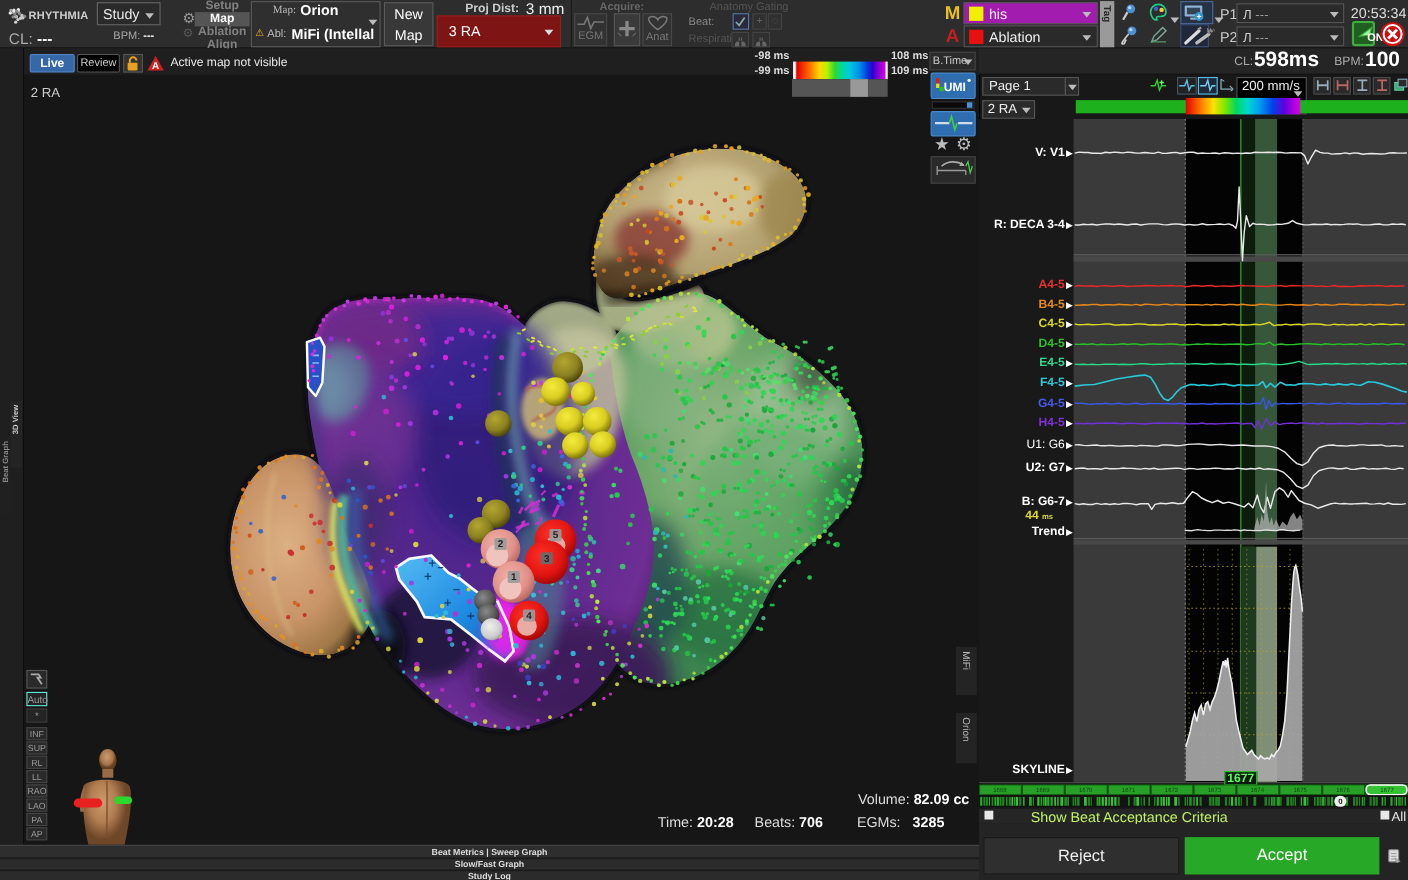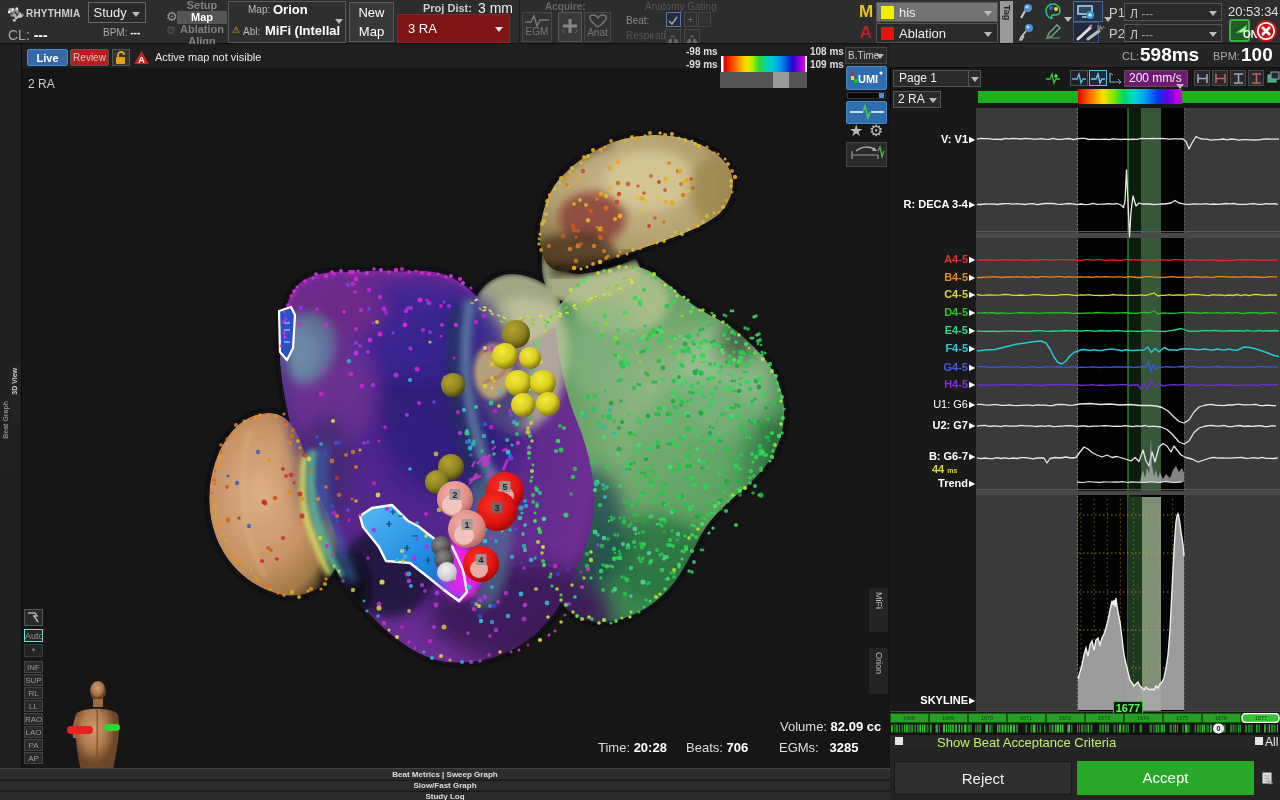--- a/index.html
+++ b/index.html
@@ -43,21 +43,21 @@
     <div class="abs" style="left:88px;top:2px;width:58px;height:21px;background:#2a2a2a;border:1px solid #666;color:#e8e8e8;font-size:13px;text-align:center;line-height:19px;">Study <span class="caret" style="margin-left:2px"></span></div>
 <div class="abs" style="left:8px;top:27px;color:#aaa;font-size:14px;">CL: <b style="color:#fff">‑‑‑</b></div>
 <div class="abs" style="left:103px;top:27px;color:#aaa;font-size:10px;">BPM: <b style="color:#fff">‑‑‑</b></div>
 <div class="abs" style="left:166px;top:9px;color:#999;font-size:13px;">⚙</div>
 <div class="abs" style="left:166px;top:24px;color:#555;font-size:11px;">⚙</div>
 <div class="abs" style="left:177px;top:0px;width:50px;height:11px;color:#808080;font-weight:bold;font-size:11px;text-align:center;line-height:10px;">Setup</div>
 <div class="abs" style="left:177px;top:11px;width:50px;height:13px;background:#555;color:#fff;font-weight:bold;font-size:11px;text-align:center;line-height:13px;">Map</div>
 <div class="abs" style="left:177px;top:24px;width:50px;height:12px;color:#808080;font-weight:bold;font-size:11px;text-align:center;line-height:11px;">Ablation</div>
 <div class="abs" style="left:177px;top:36px;width:50px;height:11px;color:#808080;font-weight:bold;font-size:11px;text-align:center;line-height:10px;">Align</div>
 <div class="abs" style="left:228px;top:1px;width:118px;height:42px;background:#2f2f2f;border:1px solid #5a5a5a;"></div>
-<div class="abs" style="left:248px;top:4px;color:#bbb;font-size:10px;">Map:</div>
+<div class="abs" style="left:248px;top:4px;color:#bbb;font-size:10px;font-family:Liberation Serif, serif;">Map:</div>
 <div class="abs" style="left:273px;top:2px;color:#fff;font-size:13px;font-weight:bold;">Orion</div>
 <div class="abs" style="left:335px;top:10px;"><span class="caret"></span></div>
 <div class="abs" style="left:232px;top:25px;color:#e8b020;font-size:9px;">⚠</div>
 <div class="abs" style="left:243px;top:26px;color:#bbb;font-size:10px;">Abl:</div>
 <div class="abs" style="left:265px;top:23px;color:#fff;font-size:13px;font-weight:bold;width:80px;overflow:hidden;white-space:nowrap;">MiFi (Intellal</div>
 <div class="abs" style="left:349px;top:2px;width:45px;height:40px;background:#383838;border:1px solid #5a5a5a;color:#fff;font-size:13px;text-align:center;line-height:19px;">New<br>Map</div>
 <div class="abs" style="left:423px;top:2px;color:#ccc;font-size:11px;font-weight:bold;">Proj Dist:</div>
 <div class="abs" style="left:478px;top:0px;color:#eee;font-size:14px;">3 mm</div>
 <div class="abs" style="left:397px;top:14px;width:113px;height:29px;background:#7e1414;border:1px solid #952020;color:#fff;font-size:13px;line-height:27px;"><span style="margin-left:10px">3 RA</span><span class="caret" style="position:absolute;right:6px;top:12px;border-top-color:#ddd"></span></div>
 <div class="abs" style="left:519px;top:0px;width:1px;height:44px;background:#1a1a1a;"></div>
@@ -82,21 +82,21 @@
 <div class="abs" style="left:626px;top:30px;color:#555;font-size:10px;">Respiration:</div>
 <div class="abs" style="left:665px;top:29px;width:16px;height:14px;background:#303030;border:1px solid #444;text-align:center;"><svg width="12" height="10">
         <path d="M5 1 L5 4 M7 1 L7 4" stroke="#666" stroke-width="1"></path>
         <path d="M1 9 C1 5 3 4 5 5 L5 9 Z M11 9 C11 5 9 4 7 5 L7 9 Z" fill="#666"></path>
       </svg></div>
 <div class="abs" style="left:684px;top:29px;width:16px;height:14px;background:#303030;border:1px solid #444;text-align:center;"><svg width="12" height="10">
         <path d="M5 1 L5 4 M7 1 L7 4" stroke="#666" stroke-width="1"></path>
         <path d="M1 9 C1 5 3 4 5 5 L5 9 Z M11 9 C11 5 9 4 7 5 L7 9 Z" fill="#666"></path>
       </svg></div>
 <div class="abs" style="left:858px;top:2px;width:16px;height:20px;color:#e8c020;font-weight:bold;font-size:17px;text-align:center;">M</div>
-<div class="abs" style="left:876px;top:2px;width:122px;height:20px;background:#737373;border:1px solid #555;">
+<div class="abs" style="left:876px;top:2px;width:122px;height:20px;background:#a21caf;border:1px solid #555;">
       <span style="position:absolute;left:4px;top:3px;width:13px;height:13px;background:#f0f000"></span>
       <span style="position:absolute;left:22px;top:2px;color:#eee;font-size:13px;">his</span>
       <span class="caret" style="position:absolute;right:5px;top:8px"></span>
     </div>
 <div class="abs" style="left:858px;top:23px;width:16px;height:20px;color:#c02020;font-weight:bold;font-size:17px;text-align:center;">A</div>
 <div class="abs" style="left:876px;top:23px;width:122px;height:20px;background:#2a2a2a;border:1px solid #555;">
       <span style="position:absolute;left:4px;top:3px;width:13px;height:13px;background:#e81010"></span>
       <span style="position:absolute;left:22px;top:2px;color:#eee;font-size:13px;">Ablation</span>
       <span class="caret" style="position:absolute;right:5px;top:8px"></span>
     </div>
@@ -160,21 +160,21 @@
 <div class="abs" id="leftstrip"></div>
 <div class="abs" style="left:9px;top:365px;width:11px;height:60px;background:#242424;">
     <div class="vtext" style="margin:3px auto 0;font-weight:bold">3D View</div>
   </div>
 <div class="abs" style="left:0px;top:398px;width:10px;height:70px;background:#202020;">
     <div class="vtext" style="margin:3px auto 0;color:#888;font-weight:bold">Beat Graph</div>
   </div>
 <div class="abs" id="mapbar"></div>
 <div class="abs" id="viewport"></div>
 <div class="abs" style="left:27px;top:49px;width:41px;height:17px;background:#3668a8;border:1px solid #5588c8;border-radius:2px;color:#fff;font-weight:bold;font-size:11px;text-align:center;line-height:16px;">Live</div>
-<div class="abs" style="left:70px;top:49px;width:39px;height:17px;background:#b91c1c;border:1px solid #555;border-radius:2px;color:#ccc;font-size:10px;text-align:center;line-height:16px;">Review</div>
+<div class="abs" style="left:70px;top:49px;width:39px;height:17px;background:#000000;border:1px solid #555;border-radius:2px;color:#ccc;font-size:10px;text-align:center;line-height:16px;">Review</div>
 <div class="abs" style="left:112px;top:49px;width:18px;height:17px;background:#333;border:1px solid #555;"><svg width="16" height="16">
       <rect x="3" y="7" width="9" height="7" rx="1" fill="#e8a020"></rect>
       <path d="M5 7 L5 5 A3 3 0 0 1 11 5" fill="none" stroke="#e8a020" stroke-width="1.8"></path>
     </svg></div>
 <div class="abs" style="left:133px;top:50px;width:17px;height:15px;"><svg width="17" height="15">
       <path d="M8.5 1 L16 14 L1 14 Z" fill="#cc2222"></path>
       <text x="8.5" y="12.5" font-size="9" font-weight="bold" fill="#fff" text-anchor="middle">A</text>
     </svg></div>
 <div class="abs" style="left:155px;top:51px;color:#e8e8e8;font-size:11px;">Active map not visible</div>
 <div class="abs" style="left:28px;top:77px;color:#ccc;font-size:12px;">2 RA</div>
@@ -274,21 +274,21 @@
 <div class="abs" style="left:1070px;top:70px;width:18px;height:16px;background:#222;border:1px solid #456;"><svg width="16" height="13">
       <path d="M1 7 L6 7 L8 2 L10 11 L12 7 L15 7" stroke="#58c0e8" stroke-width="1.3" fill="none"></path>
     </svg></div>
 <div class="abs" style="left:1089px;top:70px;width:18px;height:16px;background:#1e2a3a;border:1px solid #58c0e8;"><svg width="16" height="13">
       <path d="M1 7 L6 7 L8 2 L10 11 L12 7 L15 7" stroke="#7ad0f0" stroke-width="1.3" fill="none"></path>
     </svg></div>
 <div class="abs" style="left:1108px;top:70px;width:17px;height:16px;"><svg width="15" height="13">
       <path d="M2 2 L2 11 L13 11" stroke="#8ab" stroke-width="1.2" fill="none"></path>
       <path d="M13 11 L10 8 M13 11 L10 14 M2 2 L5 4" stroke="#8ab" stroke-width="1" fill="none"></path>
     </svg></div>
-<div class="abs" style="left:1124px;top:70px;width:64px;height:17px;background:#701a75;border:1px solid #555;color:#eee;font-size:12px;"><span style="margin-left:4px">200 mm/s</span></div>
+<div class="abs" style="left:1124px;top:70px;width:64px;height:34px;background:#000000;border:1px solid #555;color:#eee;font-size:12px;"><span style="margin-left:4px">200 mm/s</span></div>
 <div class="abs" style="left:1176px;top:75px;"><span class="caret"></span></div>
 <div class="abs" style="left:1194px;top:70px;width:16px;height:16px;background:#2a2a2a;border:1px solid #4a4a4a;text-align:center;"><svg width="13" height="13">
       <path d="M2 2 L2 11 M11 2 L11 11 M2 6.5 L11 6.5" stroke="#9ab" stroke-width="1.6" fill="none"></path>
     </svg></div>
 <div class="abs" style="left:1212px;top:70px;width:16px;height:16px;background:#2a2a2a;border:1px solid #4a4a4a;text-align:center;"><svg width="13" height="13">
       <path d="M2 2 L2 11 M11 2 L11 11 M2 6.5 L11 6.5" stroke="#b66" stroke-width="1.6" fill="none"></path>
     </svg></div>
 <div class="abs" style="left:1230px;top:70px;width:16px;height:16px;background:#2a2a2a;border:1px solid #4a4a4a;text-align:center;"><svg width="13" height="13">
       <path d="M2 2 L11 2 M2 11 L11 11 M6.5 2 L6.5 11" stroke="#9ab" stroke-width="1.6" fill="none"></path>
     </svg></div>

